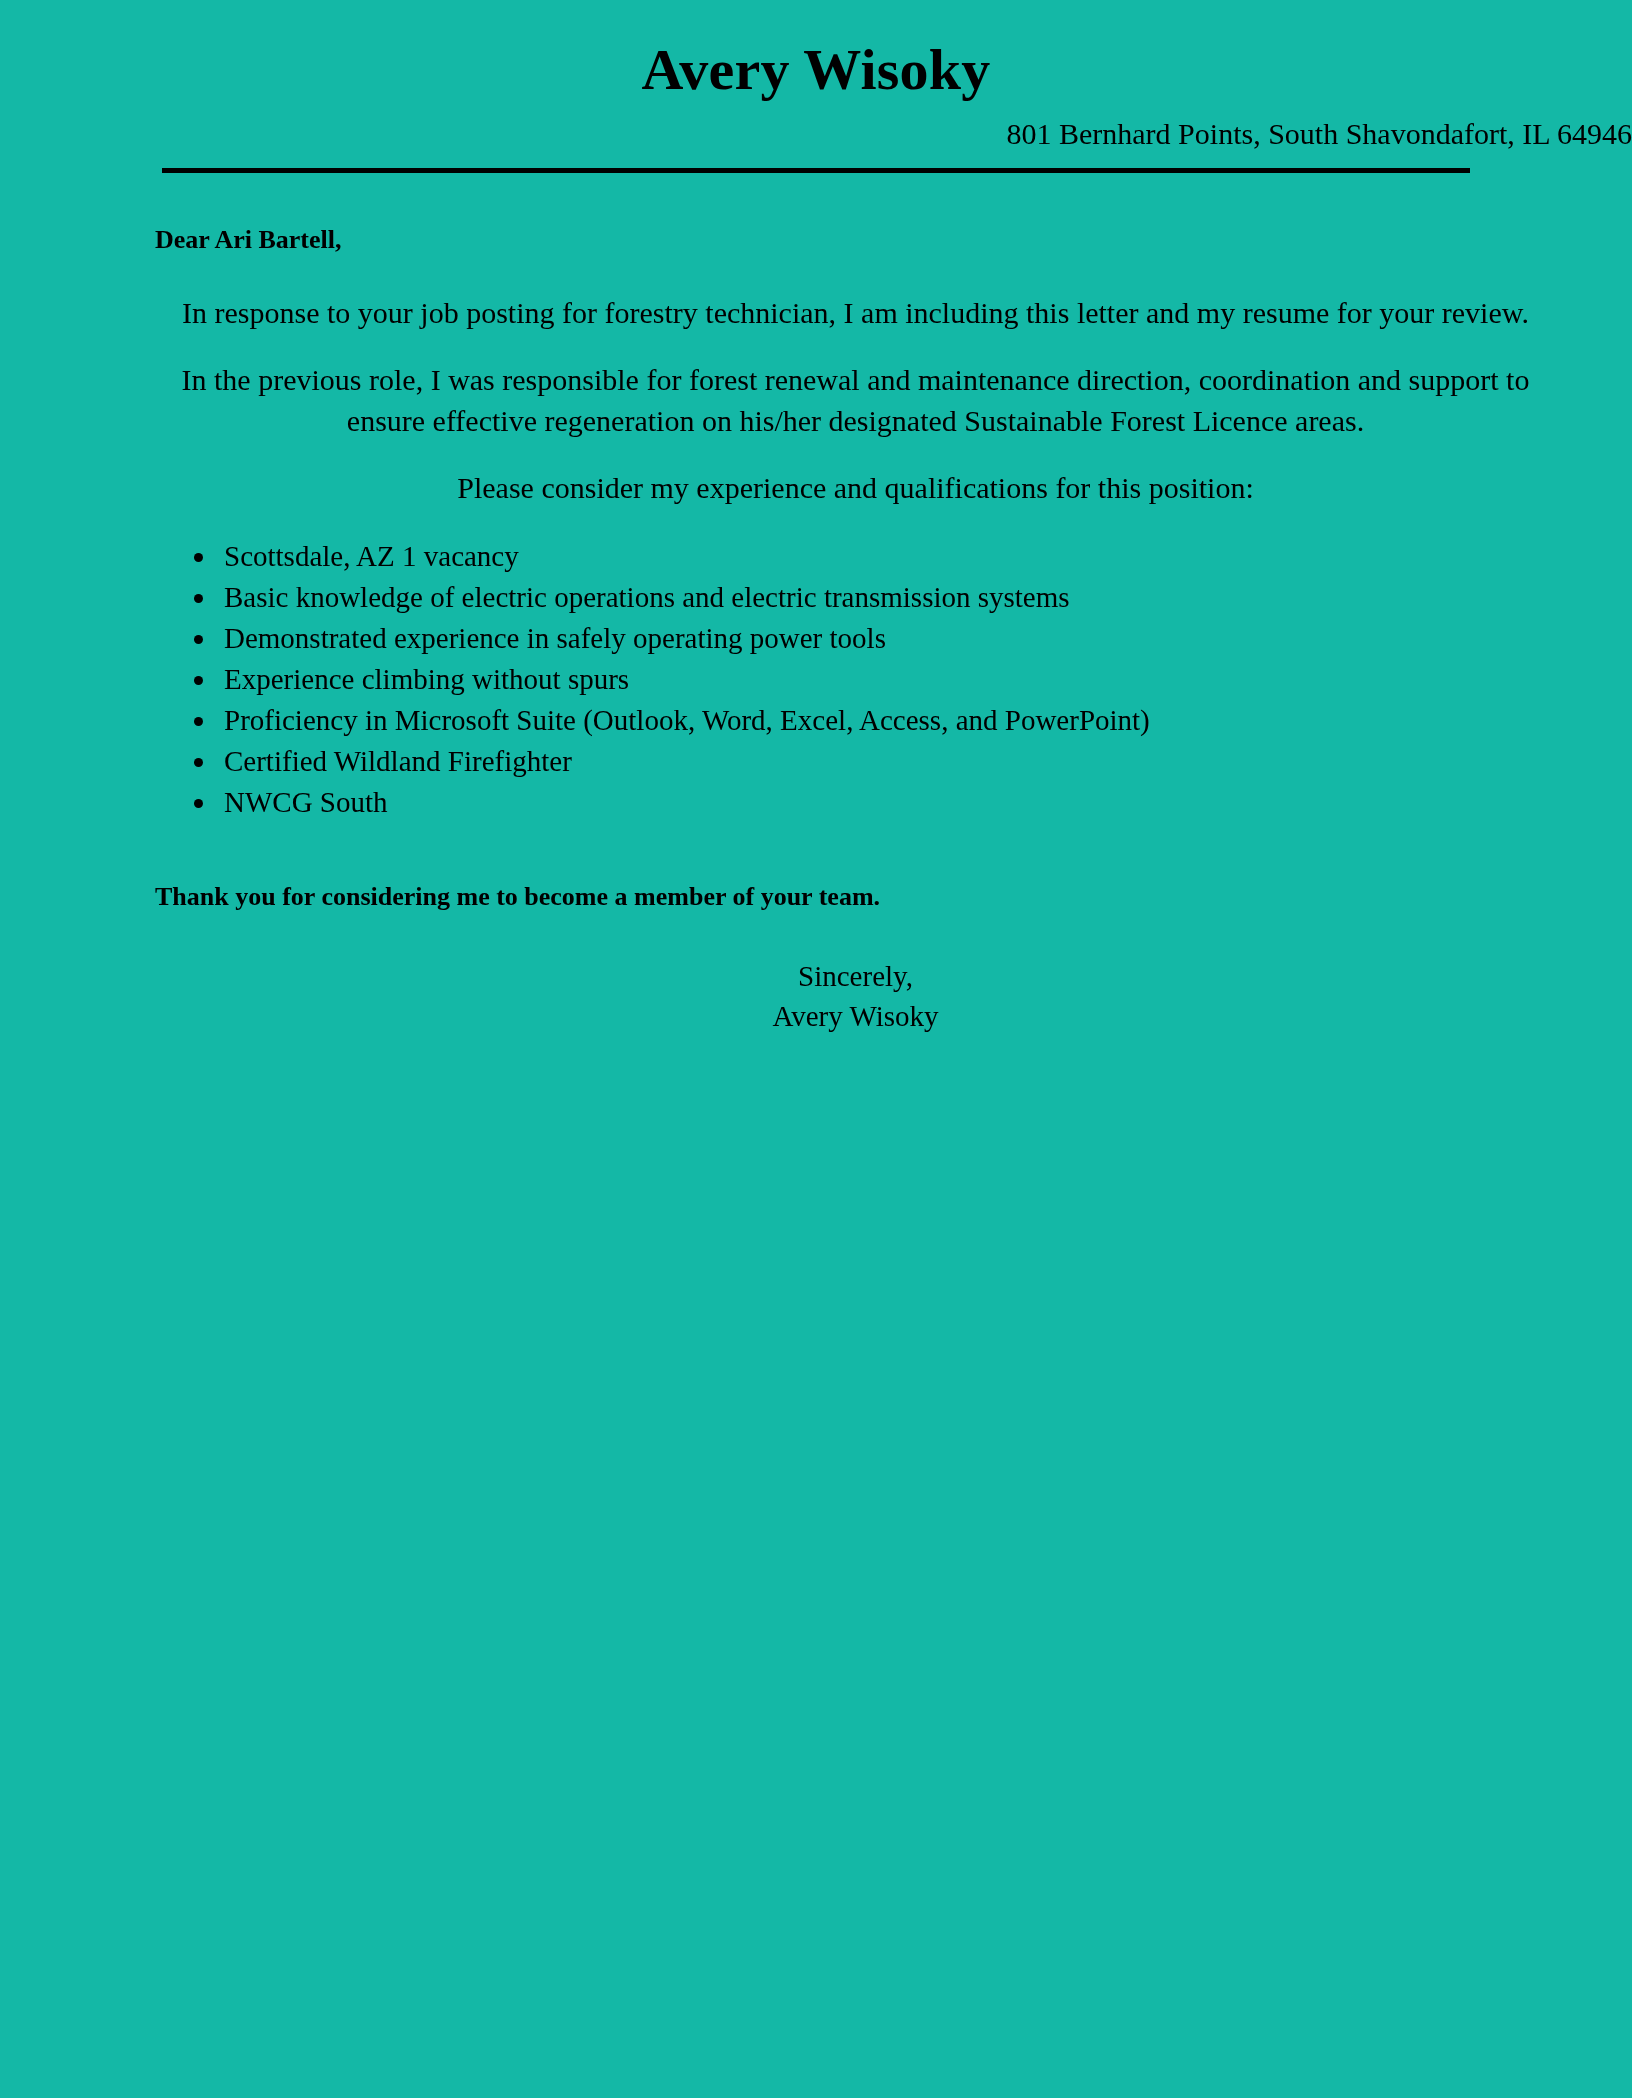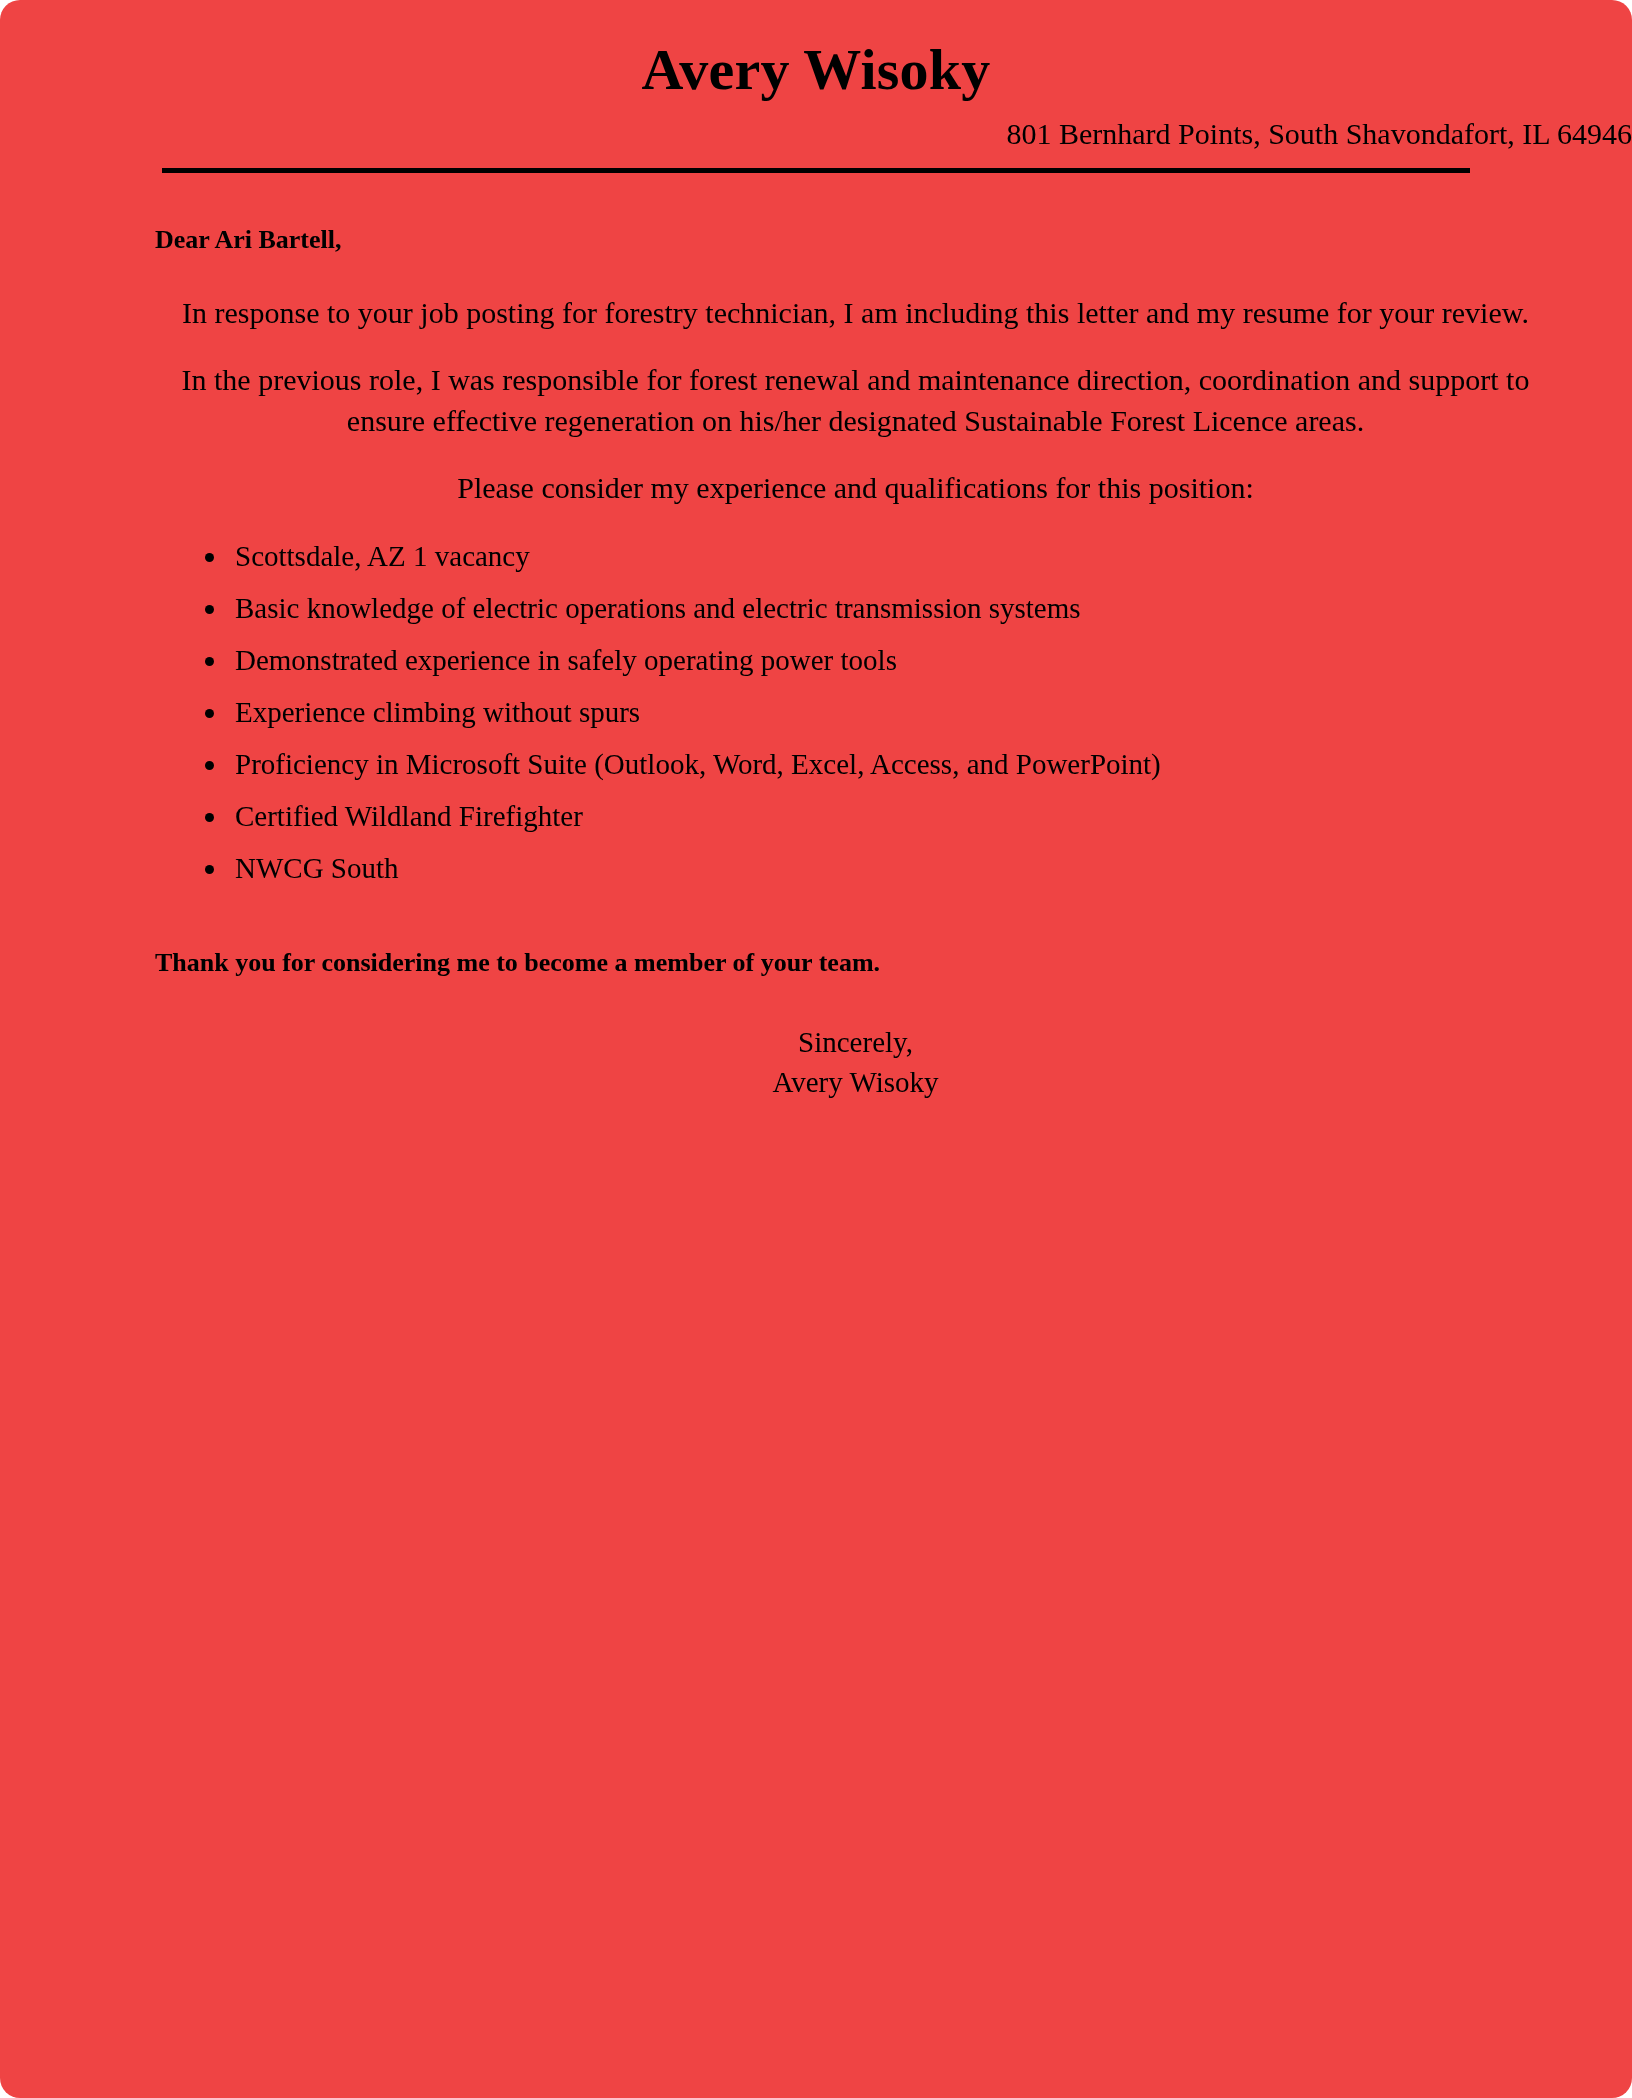--- a/index.html
+++ b/index.html
@@ -13,24 +13,23 @@
     height: 2098px;
     font-family: "Liberation Serif", "DejaVu Serif", serif;
     color: #000000;
     -webkit-font-smoothing: antialiased;
   }
 
   .page {
     position: relative;
     width: 1632px;
     height: 2098px;
-    background: #ef4444;
+    background: #14b8a6;
     box-sizing: border-box;
     overflow: hidden;
-    border-radius: 20px;
   }
 
   
   .letterhead {
     padding-top: 40px;
   }
   .applicant-name {
     text-align: center;
     font-size: 58px;
     font-weight: bold;
@@ -77,21 +76,21 @@
   .qualifications-list {
     list-style: none;
     margin: 10px 0 0 0;
     padding: 0 0 0 28px;
   }
   .qualifications-list li {
     position: relative;
     font-size: 29px;
     line-height: 1.38;
     padding-left: 40px;
-    margin: 12px;
+    margin: 1px;
   }
   .qualifications-list li::before {
     content: "";
     position: absolute;
     left: 10px;
     top: 17px;
     width: 9px;
     height: 9px;
     border-radius: 50%;
     background: #000000;

